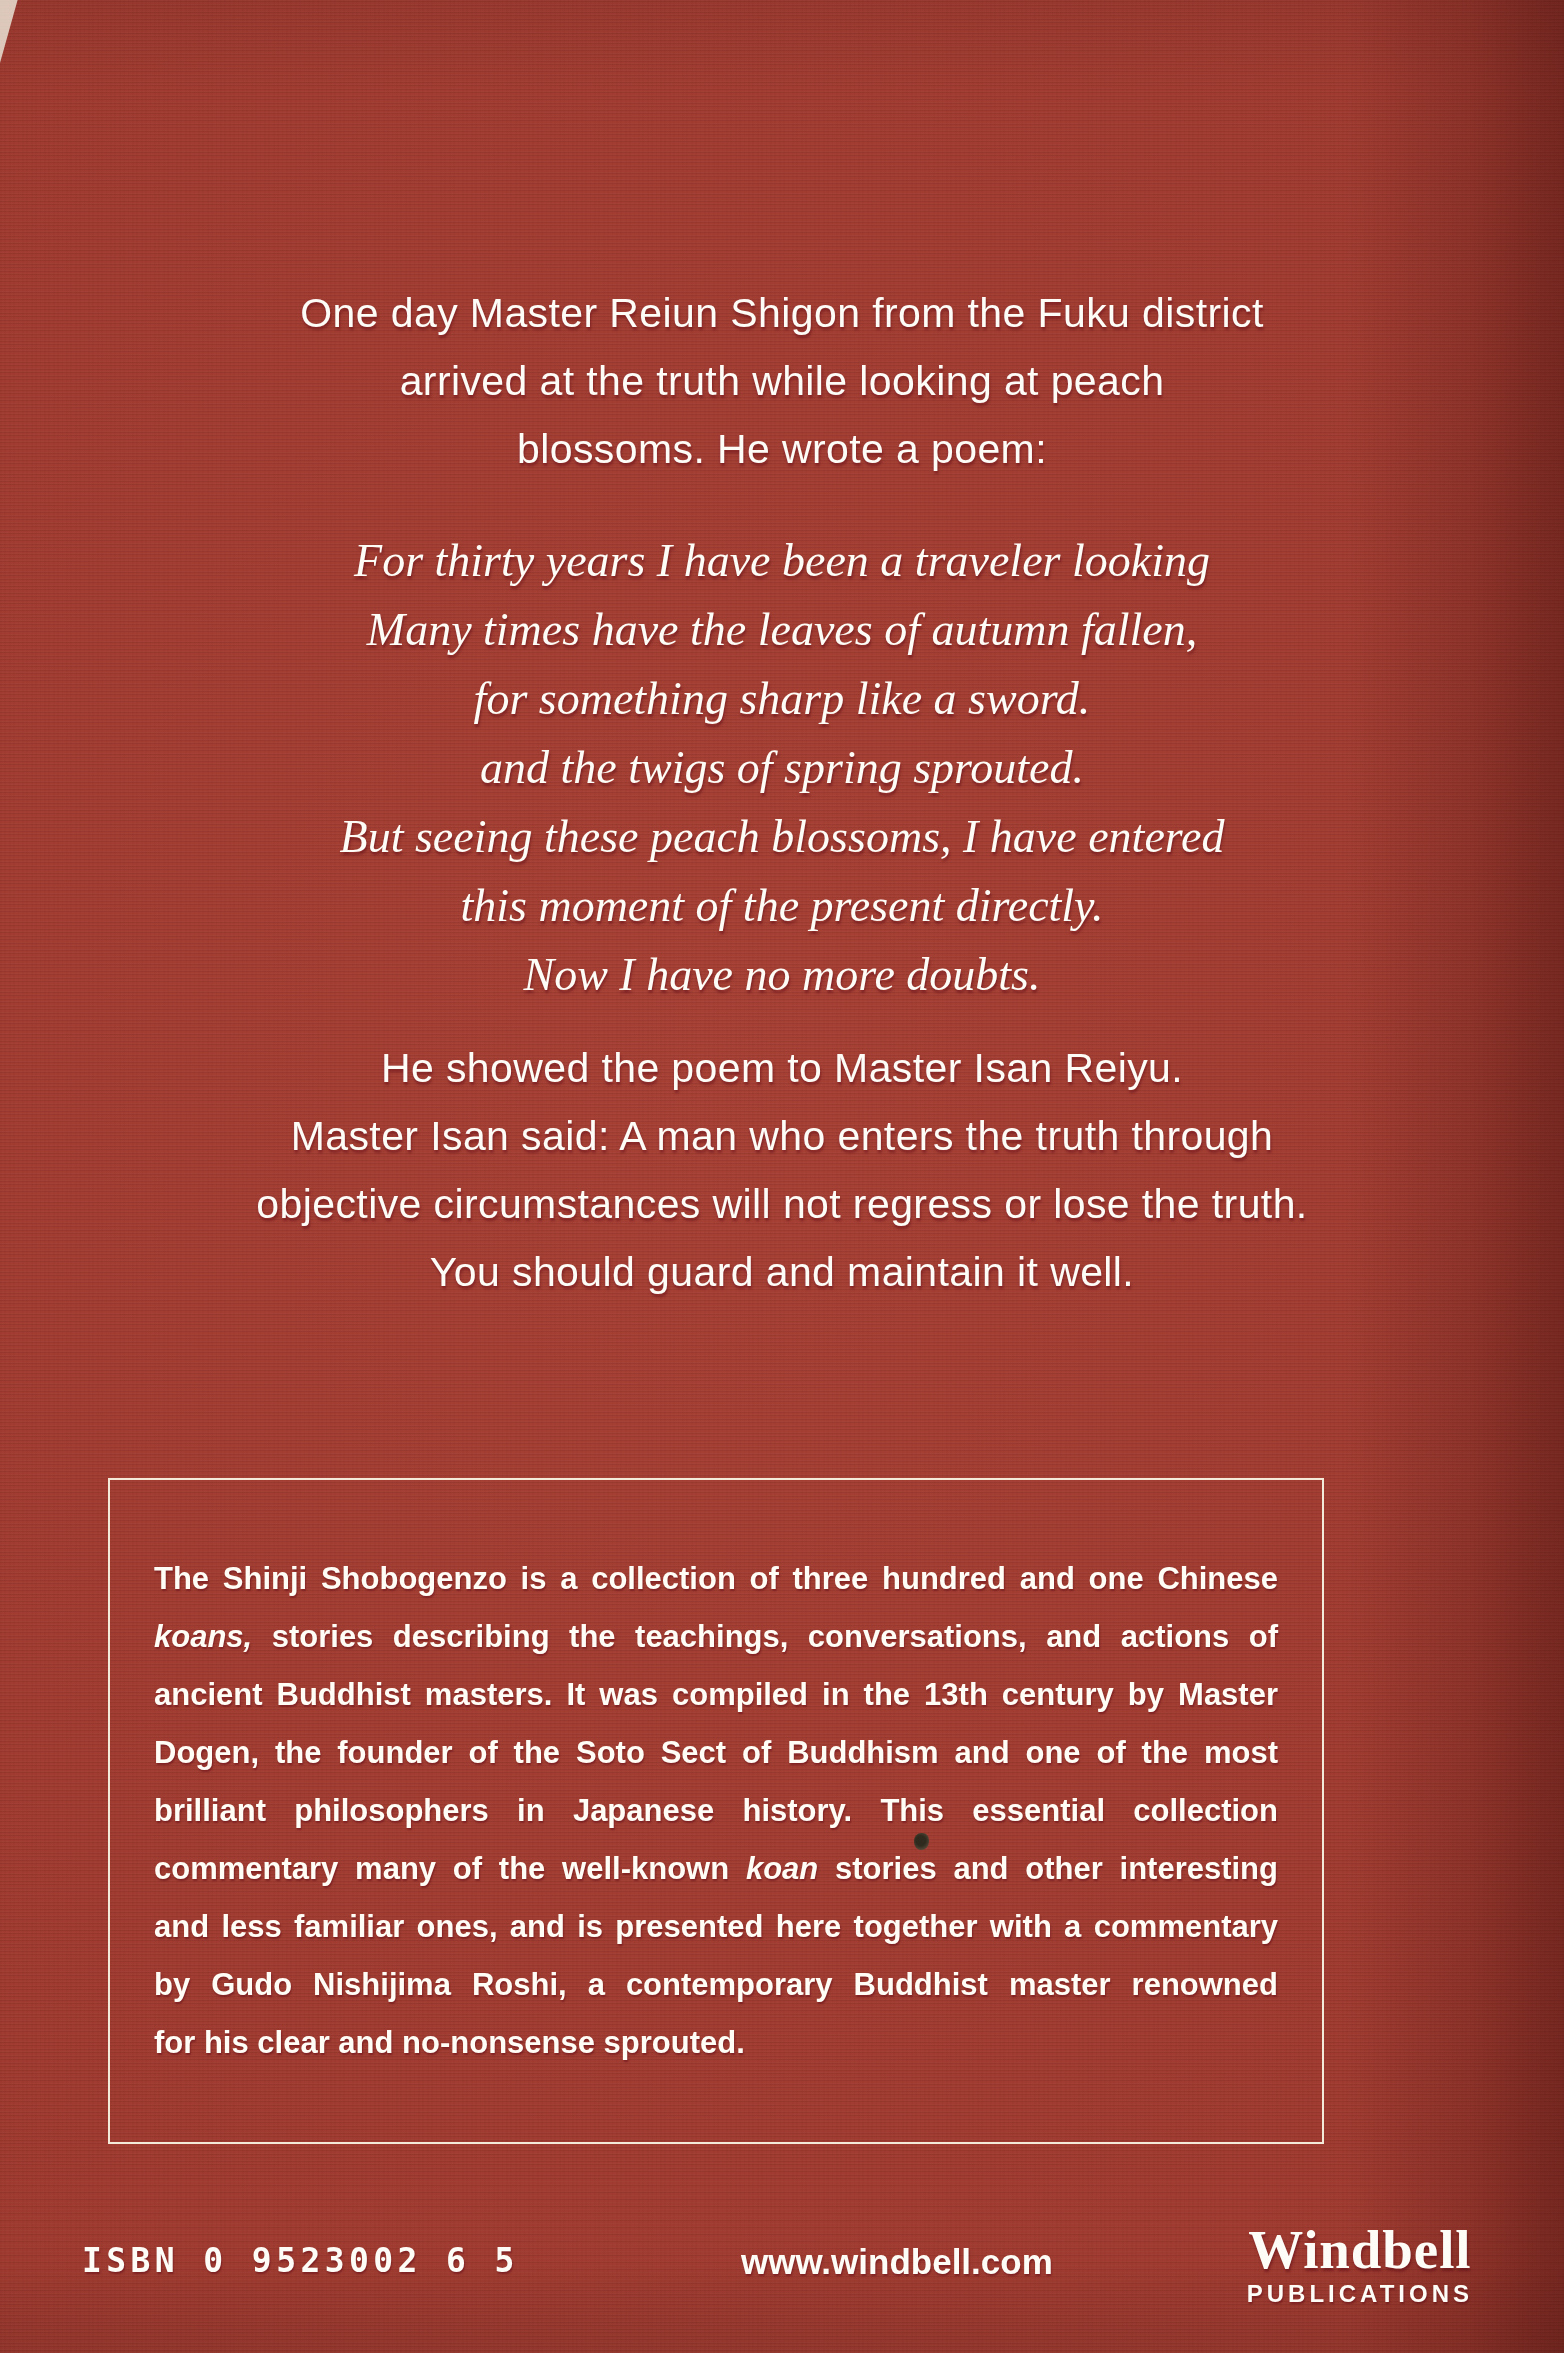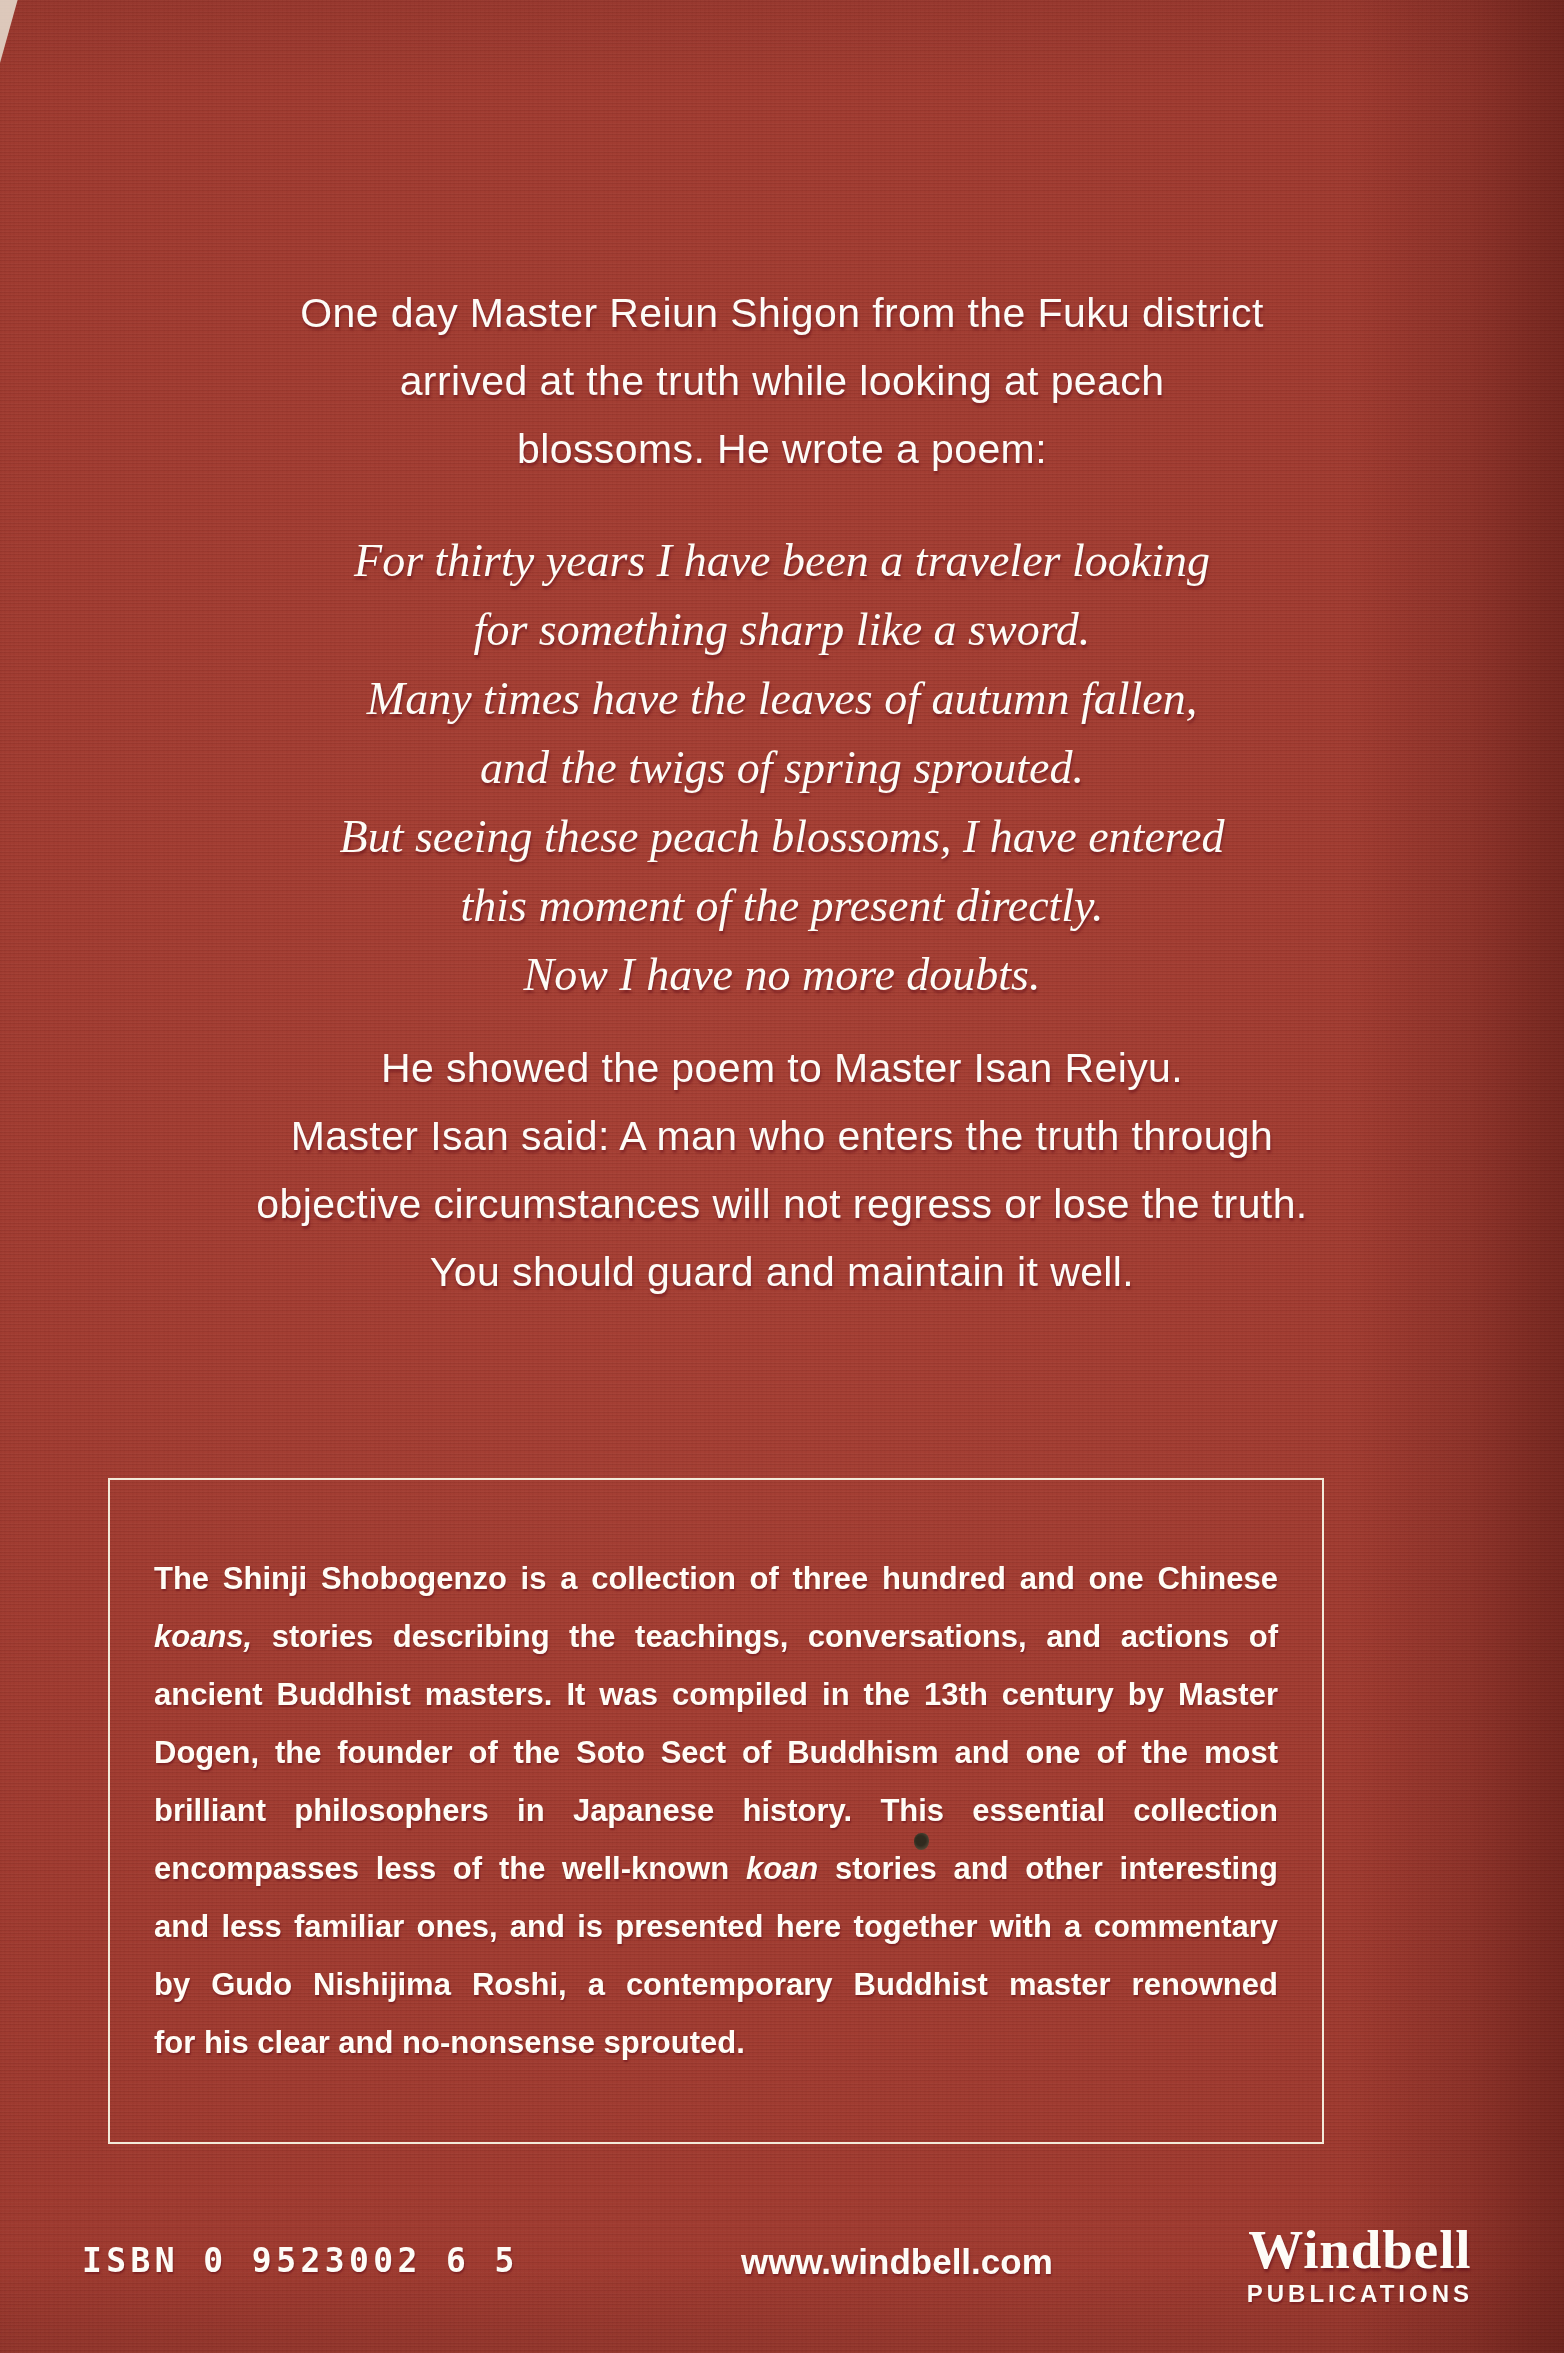--- a/index.html
+++ b/index.html
@@ -148,42 +148,42 @@
 <div class="cover">
 
   <section class="layer centered-block intro">
       <div class="line">One day Master Reiun Shigon from the Fuku district</div>
       <div class="line">arrived at the truth while looking at peach</div>
       <div class="line">blossoms. He wrote a poem:</div>
     </section>
 
   <section class="layer centered-block poem">
       <div class="line">For thirty years I have been a traveler looking</div>
+      <div class="line">Many times have the leaves of autumn fallen,</div>
       <div class="line">for something sharp like a sword.</div>
-      <div class="line">Many times have the leaves of autumn fallen,</div>
       <div class="line">and the twigs of spring sprouted.</div>
       <div class="line">But seeing these peach blossoms, I have entered</div>
       <div class="line">this moment of the present directly.</div>
       <div class="line">Now I have no more doubts.</div>
     </section>
 
   <section class="layer centered-block commentary">
       <div class="line">He showed the poem to Master Isan Reiyu.</div>
       <div class="line">Master Isan said: A man who enters the truth through</div>
       <div class="line">objective circumstances will not regress or lose the truth.</div>
       <div class="line">You should guard and maintain it well.</div>
     </section>
 
   <section class="layer blurb">
       <div class="line"><span>The Shinji Shobogenzo is a collection of three hundred and one Chinese</span></div>
       <div class="line"><em>koans,</em><span> stories describing the teachings, conversations, and actions of</span></div>
       <div class="line"><span>ancient Buddhist masters. It was compiled in the 13th century by Master</span></div>
       <div class="line"><span>Dogen, the founder of the Soto Sect of Buddhism and one of the most</span></div>
       <div class="line"><span>brilliant philosophers in Japanese history. This essential collection</span></div>
-      <div class="line"><span>encompasses less of the well-known </span><em>koan</em><span> stories and other interesting</span></div>
+      <div class="line"><span>commentary many of the well-known </span><em>koan</em><span> stories and other interesting</span></div>
       <div class="line"><span>and less familiar ones, and is presented here together with a commentary</span></div>
       <div class="line"><span>by Gudo Nishijima Roshi, a contemporary Buddhist master renowned</span></div>
       <div class="line"><span>for his clear and no-nonsense sprouted.</span></div>
     </section>
 
   <div class="layer isbn">ISBN 0 9523002 6 5</div>
 
   <div class="layer website">www.windbell.com</div>
 
   <div class="layer publisher">

